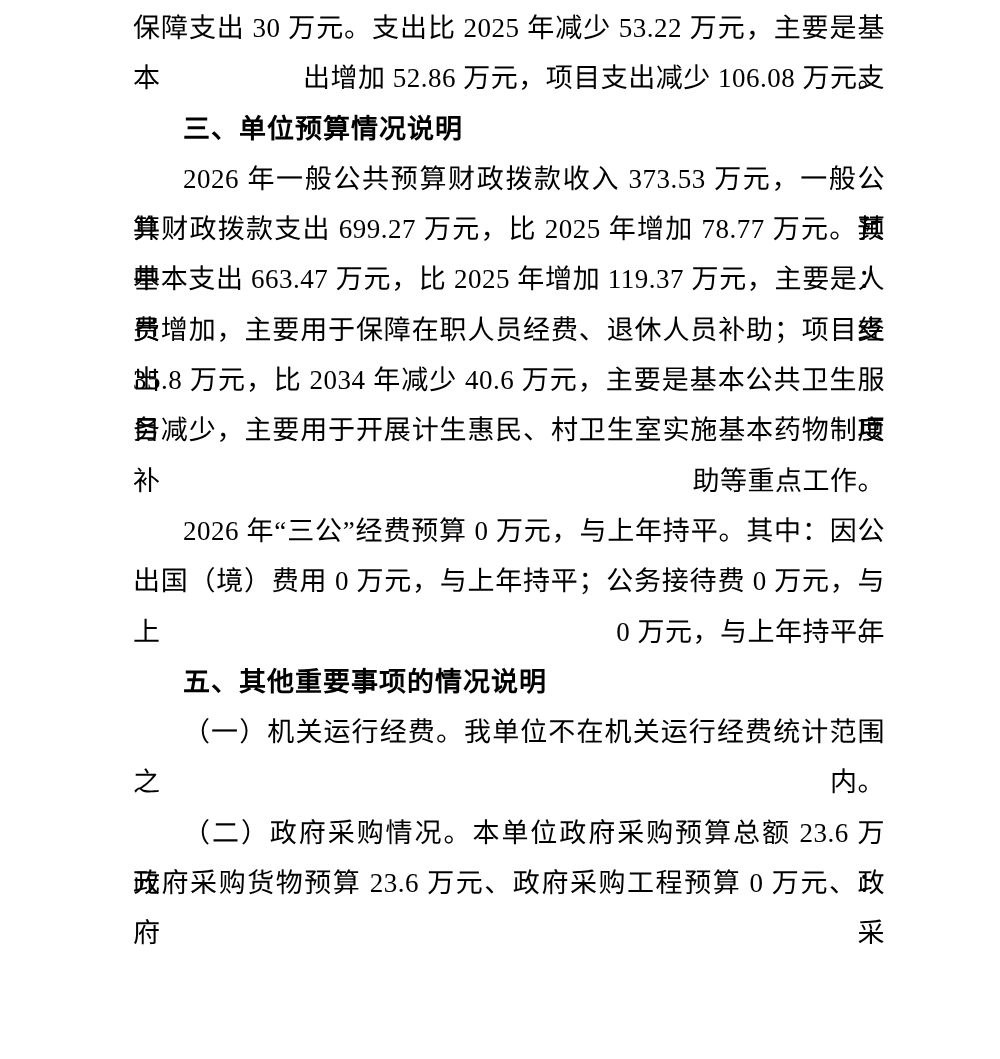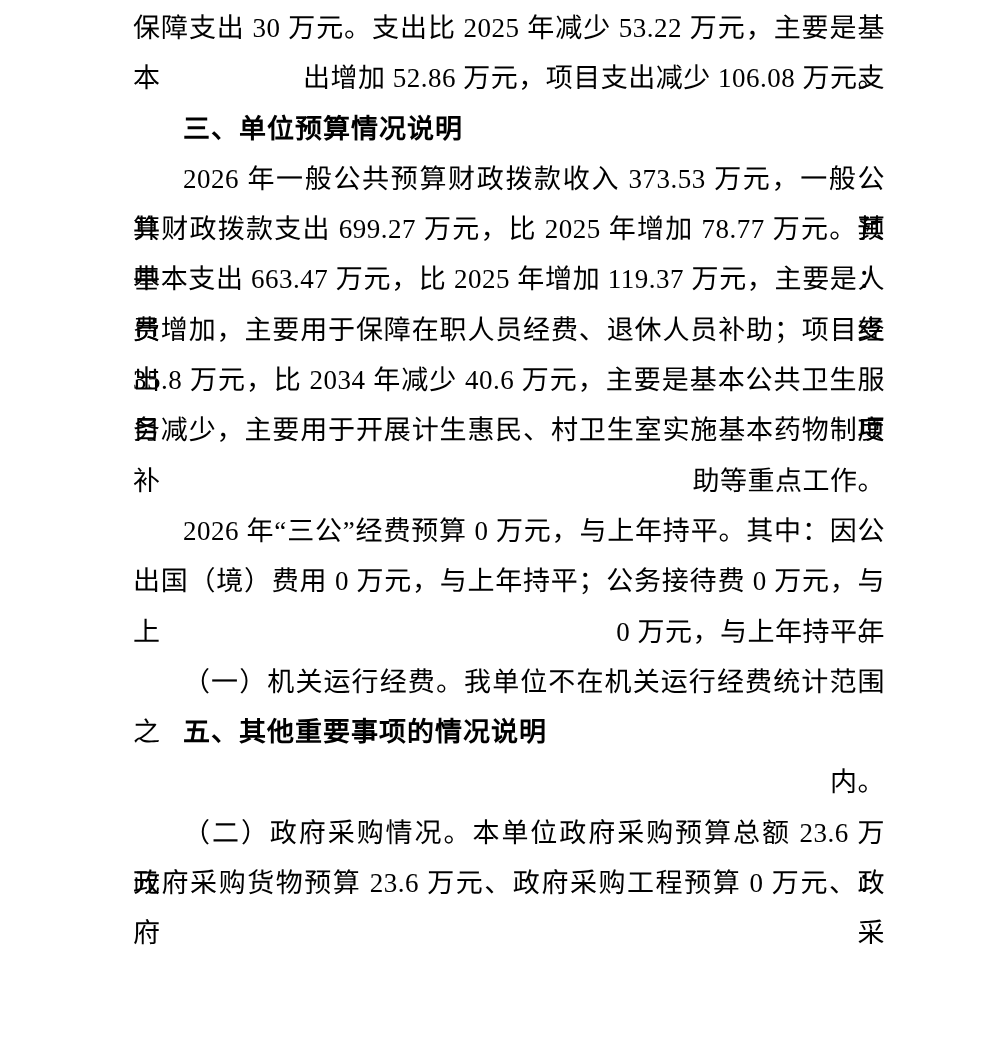--- a/index.html
+++ b/index.html
@@ -56,18 +56,18 @@
   <div class="line fill indent">2026 年一般公共预算财政拨款收入 373.53 万元，一般公共预</div>
   <div class="line fill">算财政拨款支出 699.27 万元，比 2025 年增加 78.77 万元。其中：</div>
   <div class="line fill">基本支出 663.47 万元，比 2025 年增加 119.37 万元，主要是人员经</div>
   <div class="line fill">费增加，主要用于保障在职人员经费、退休人员补助；项目支出</div>
   <div class="line fill">35.8 万元，比 2034 年减少 40.6 万元，主要是基本公共卫生服务项</div>
   <div class="line fill">目减少，主要用于开展计生惠民、村卫生室实施基本药物制度补</div>
   <div class="line end">助等重点工作。</div>
   <div class="line fill indent">2026 年“三公”经费预算 0 万元，与上年持平。其中：因公</div>
   <div class="line fill">出国（境）费用 0 万元，与上年持平；公务接待费 0 万元，与上年</div>
   <div class="line end">0 万元，与上年持平。</div>
+  <div class="line heading indent">五、其他重要事项的情况说明</div>
   <div class="line fill indent">（一）机关运行经费。我单位不在机关运行经费统计范围之</div>
-  <div class="line heading indent">五、其他重要事项的情况说明</div>
   <div class="line end">内。</div>
   <div class="line fill indent">（二）政府采购情况。本单位政府采购预算总额 23.6 万元：</div>
   <div class="line fill">政府采购货物预算 23.6 万元、政府采购工程预算 0 万元、政府采</div>
 </div>
 
 </body></html>

